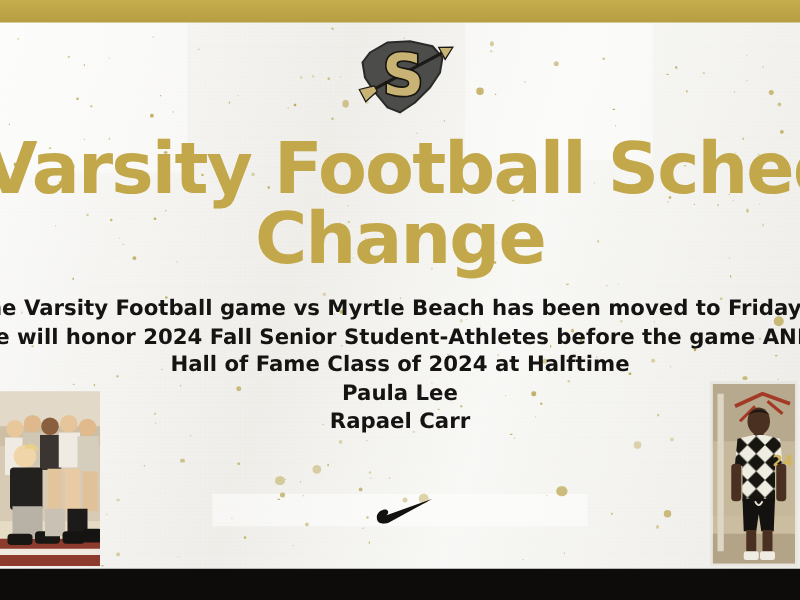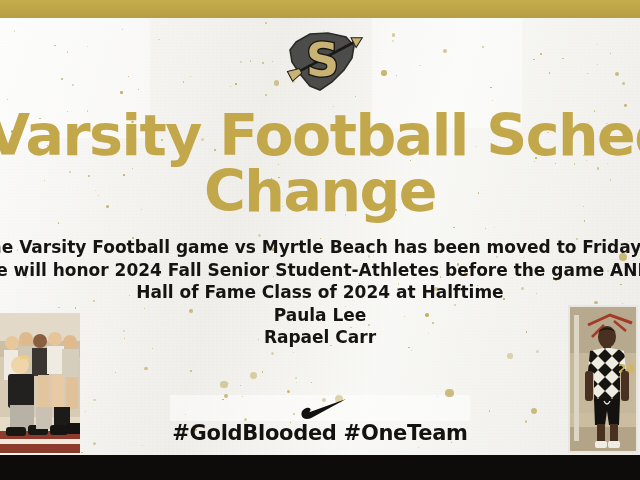--- a/index.html
+++ b/index.html
@@ -450,17 +450,16 @@
   </div>
 
   <div class="swoosh">
     <svg viewBox="0 0 48 20" width="48" height="20">
       <path d="M2.5 15.6 C2.0 12.4 4.2 10.0 7.2 9.0 C9.0 8.4 10.6 8.7 11.3 9.8
                C11.9 10.8 11.4 12.1 10.2 13.2 L47 0 L11.8 19.2
                C9.0 20.4 6.0 20.2 4.0 18.8 C3.1 18.1 2.6 17.0 2.5 15.6 Z" fill="#121110"></path>
     </svg>
   </div>
 
-  <div class="hashtags">#GoldBlooded #OneTeam</div>
 
   <div class="blackbar"></div>
 
 </div>
 
 </body></html>

